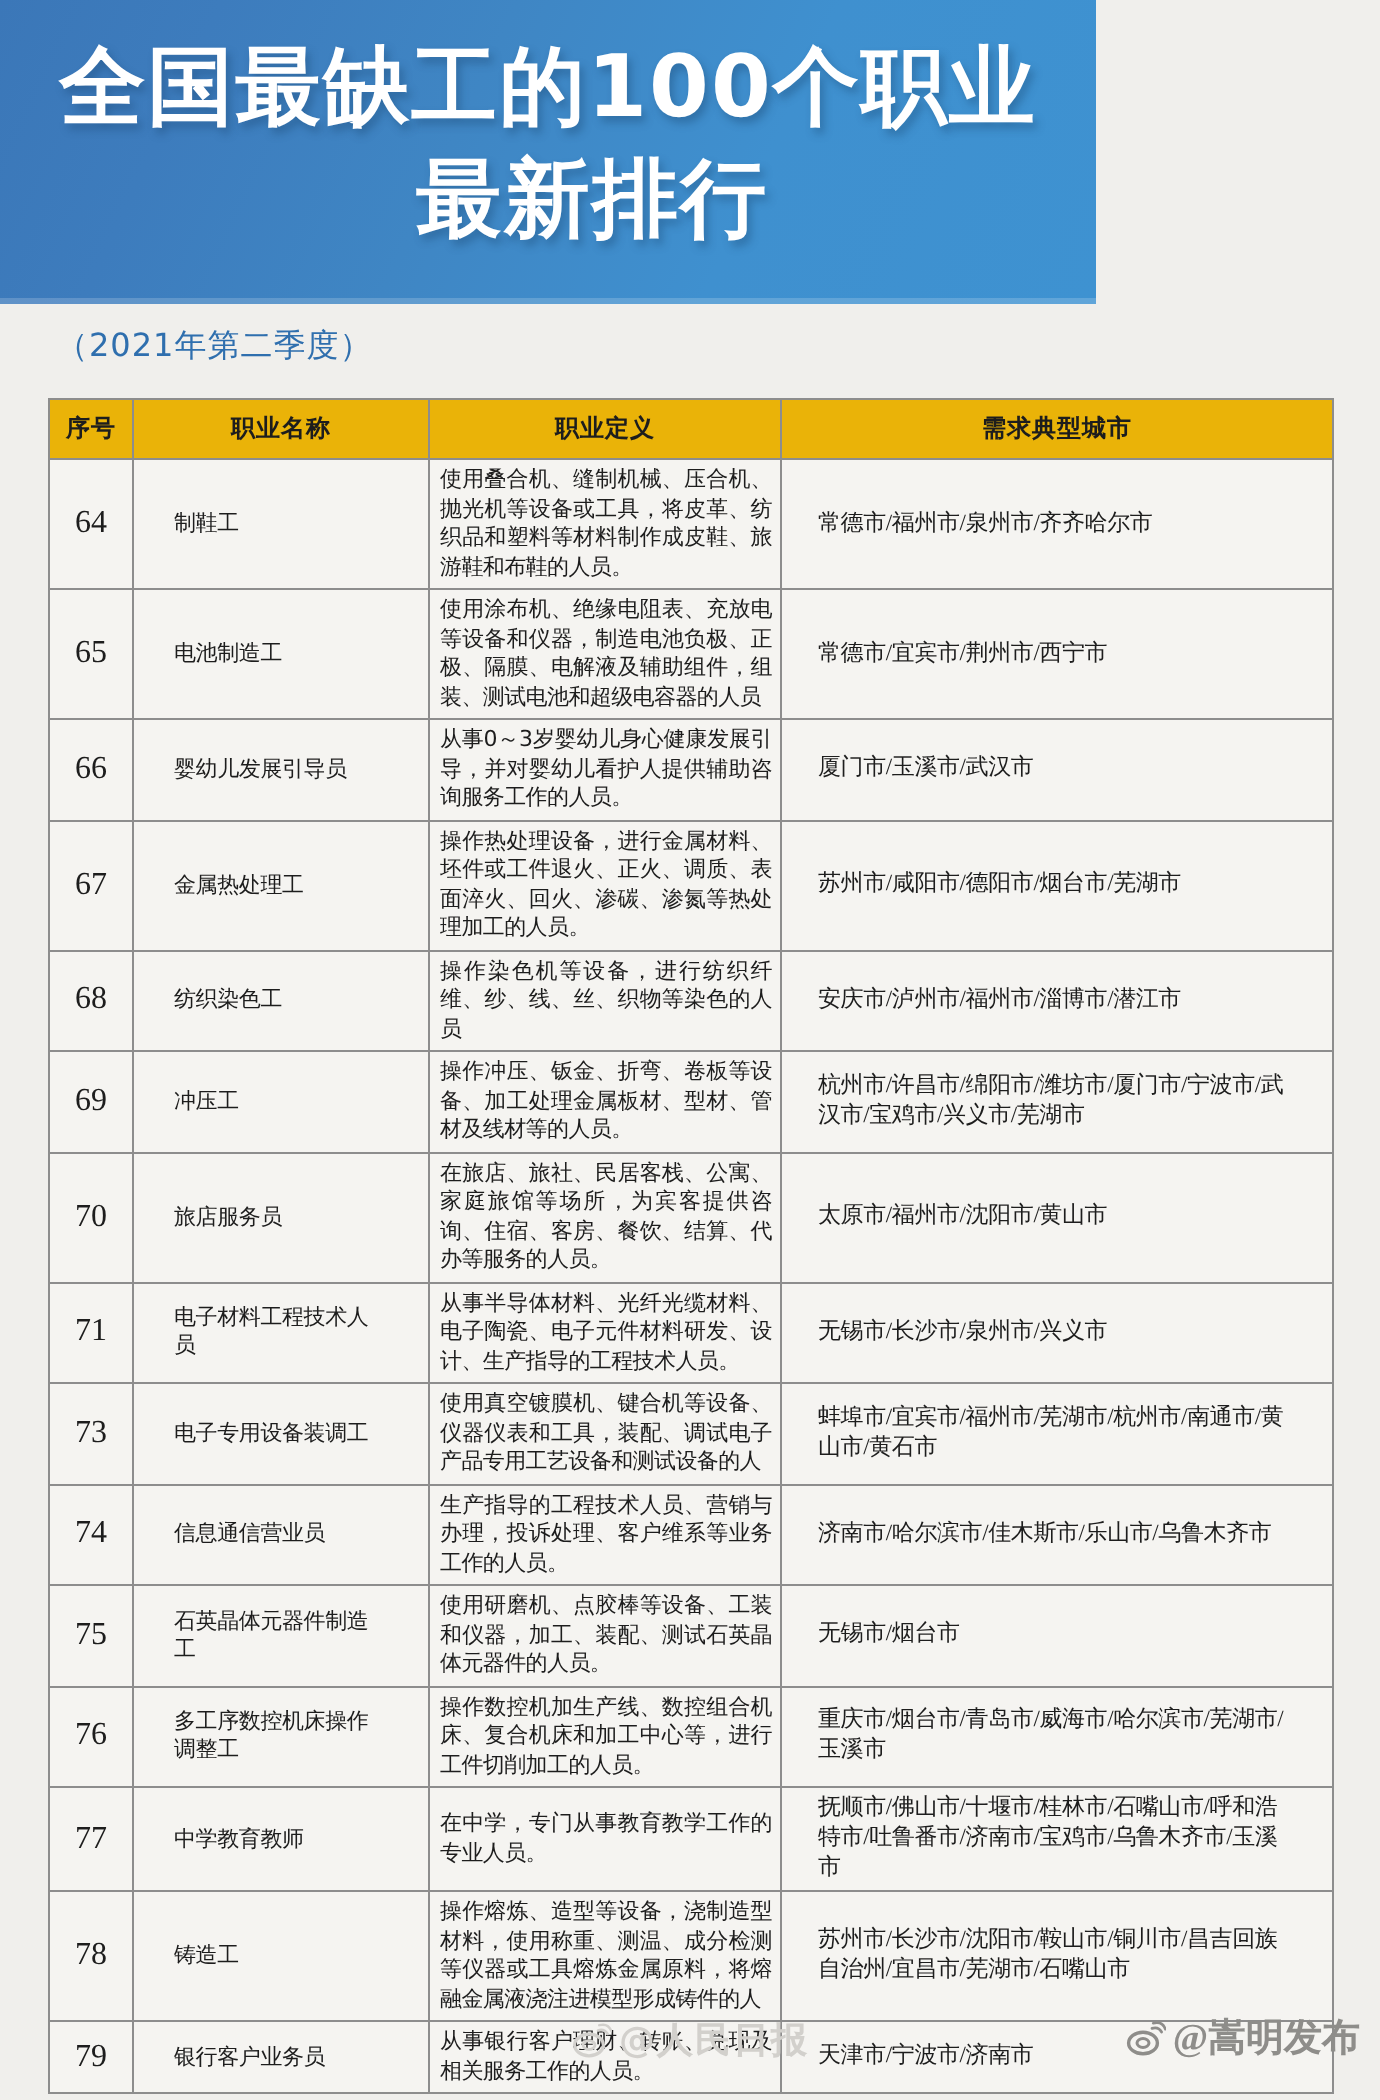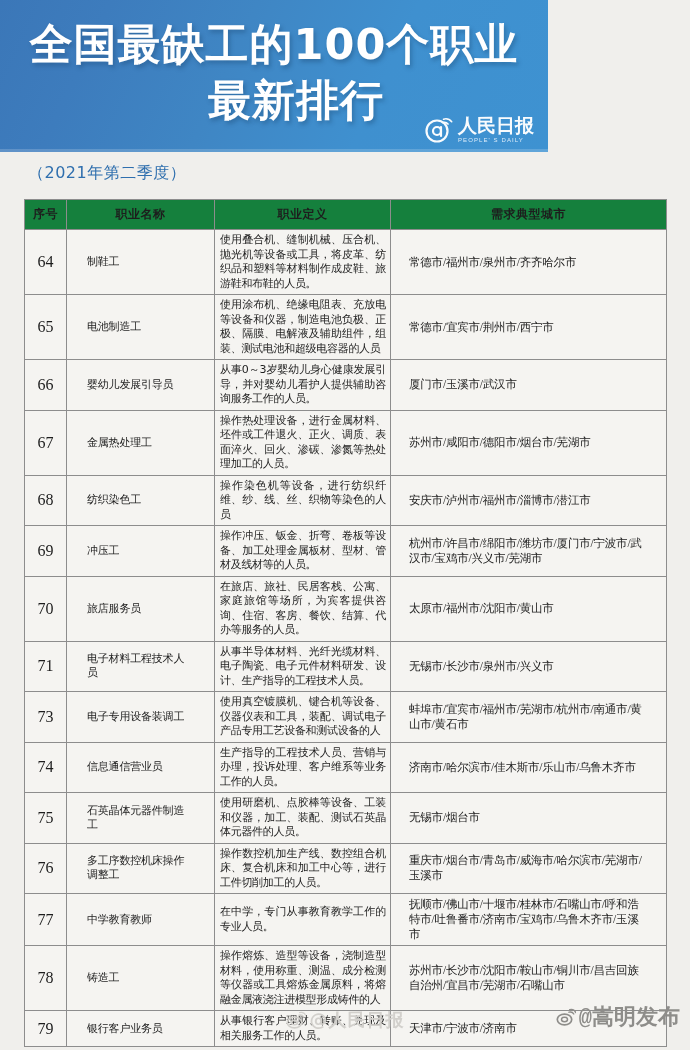--- a/index.html
+++ b/index.html
@@ -108,21 +108,21 @@
     color:#1d1d1d;
     background:#f5f4f1;
   }
   table.main thead th{
     height:27px;
     text-align:center;
     font-family:"DejaVu Sans","Liberation Sans",sans-serif;
     font-weight:bold;
     font-size:12px;
     letter-spacing:0.5px;
-    background:#15803d;
+    background:#eab308;
   }
   .c-no{width:42px;}
   .c-name{width:148px;}
   .c-def{width:176px;}
   .c-city{width:276px;}
 
   td.no{
     text-align:center;
     font-family:"Liberation Serif",serif;
     font-size:16px;
@@ -167,22 +167,22 @@
     display:flex;
     justify-content:center;
     align-items:center;
     gap:4px;
   }
   .wm-right{
     position:absolute;
     right:10px;
     bottom:18px;
     color:#8e8d8a;
-    font-family:Liberation Mono, monospace;
-    font-size:22px;
+    font-family:Liberation Serif, serif;
+    font-size:19px;
     font-weight:bold;
     letter-spacing:0px;
     display:flex;
     align-items:center;
     gap:3px;
   }
   .wb-badge{
     display:inline-block;
     width:20px;height:20px;
     flex:0 0 auto;
@@ -191,35 +191,20 @@
 </style>
 </head>
 <body>
 
 <div class="banner">
   <div class="banner-title">
     <span>全国最缺工的100个职业</span>
     <span class="line2">最新排行</span>
   </div>
 
-  <div class="logo">
-    <span class="logo-at">
-      <svg viewBox="0 0 30 30" width="30" height="30" aria-hidden="true">
-        <circle cx="13" cy="17" r="10.5" fill="none" stroke="#ffffff" stroke-width="2.2"></circle>
-        <circle cx="13" cy="17" r="4" fill="none" stroke="#ffffff" stroke-width="2.2"></circle>
-        <path d="M17 13 L17 22" stroke="#ffffff" stroke-width="2.2" fill="none" stroke-linecap="round"></path>
-        <path d="M18.5 8.5 q3.5 -1 5.5 1.6" stroke="#ffffff" stroke-width="1.6" fill="none" stroke-linecap="round"></path>
-        <path d="M19.5 5.2 q5 -1.4 8.2 2.6" stroke="#ffffff" stroke-width="1.5" fill="none" stroke-linecap="round"></path>
-      </svg>
-    </span>
-    <span class="logo-words">
-      <span class="logo-cn">人民日报</span>
-      <span class="logo-en">PEOPLE' S DAILY</span>
-    </span>
-  </div>
 </div>
 
 <div class="subtitle">（2021年第二季度）</div>
 
 <div class="table-wrap">
   <table class="main">
     <colgroup>
       <col class="c-no">
         <col class="c-name">
         <col class="c-def">

